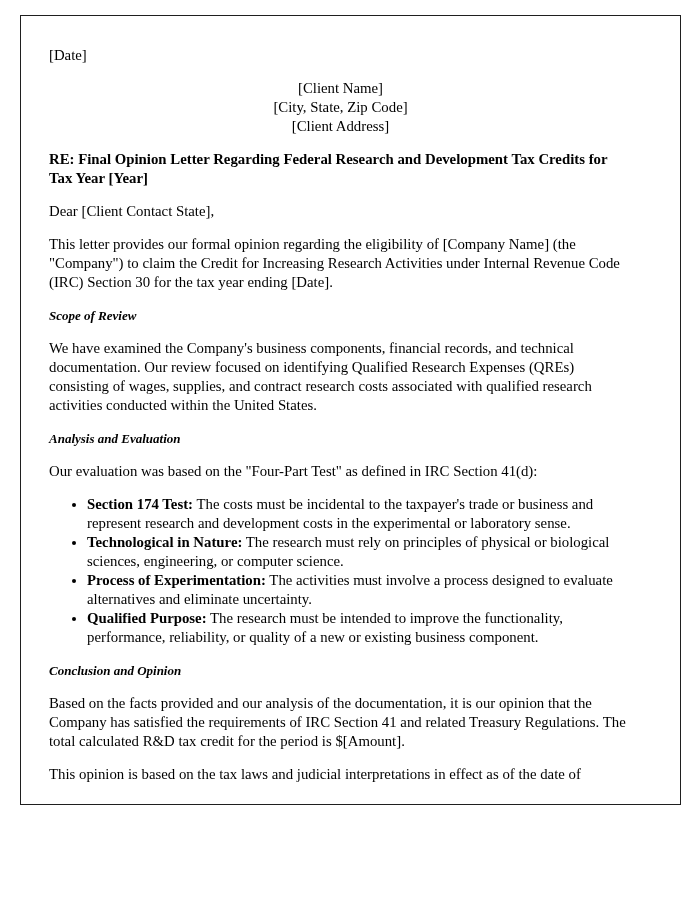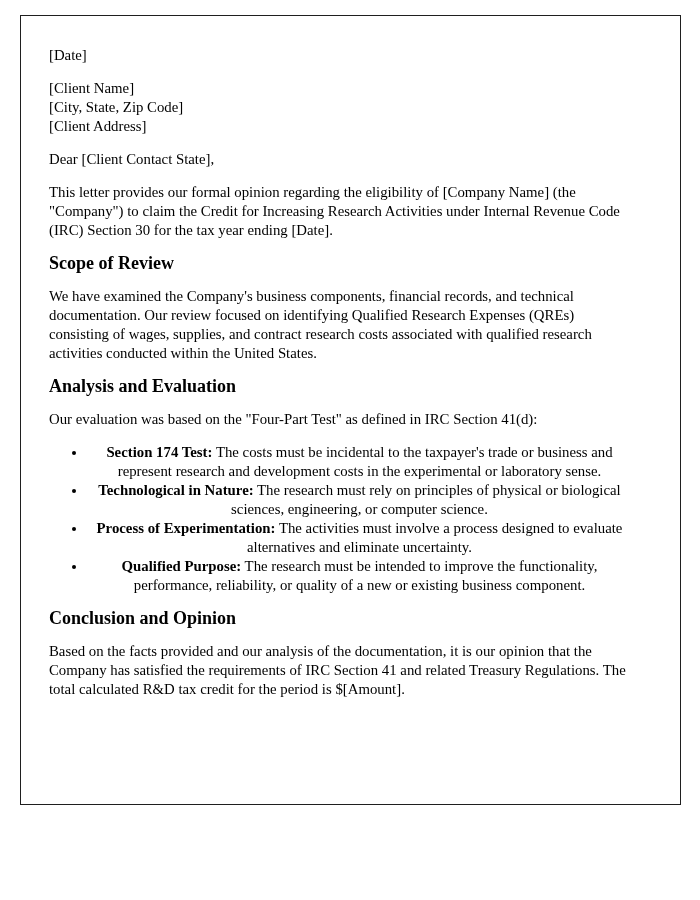--- a/index.html
+++ b/index.html
@@ -32,35 +32,36 @@
     line-height: 19px;
   }
   .letter-box p {
     margin: 0 0 14px 0;
   }
   .letter-box .address-block {
     margin: 0 0 14px 0;
   }
   .letter-box .address-block div {
     margin: 0;
+    text-align: center;
   }
   .heading {
     font-weight: bold;
     margin: 0 0 14px 0;
-    font-size: 18px;
+    font-size: 13px;
     line-height: 19px;
+    font-style: italic;
   }
   .subject {
     font-weight: bold;
   }
   ul.test-list {
     margin: 0 0 14px 0;
     padding: 0 0 0 38px;
     list-style: disc outside;
-    text-align: center;
   }
   ul.test-list li {
     margin: 0;
     padding: 0;
   }
   .partial {
     margin-bottom: 0;
   }
 </style>
 </head>
@@ -70,20 +71,21 @@
   <div class="letter-box">
 
     <p>[Date]</p>
 
     <div class="address-block">
       <div>[Client Name]</div>
       <div>[City, State, Zip Code]</div>
       <div>[Client Address]</div>
     </div>
 
+    <p class="subject">RE: Final Opinion Letter Regarding Federal Research and Development Tax Credits for Tax Year [Year]</p>
 
     <p>Dear [Client Contact State],</p>
 
     <p>This letter provides our formal opinion regarding the eligibility of [Company Name] (the "Company") to claim the Credit for Increasing Research Activities under Internal Revenue Code (IRC) Section 30 for the tax year ending [Date].</p>
 
     <p class="heading">Scope of Review</p>
 
     <p>We have examined the Company's business components, financial records, and technical documentation. Our review focused on identifying Qualified Research Expenses (QREs) consisting of wages, supplies, and contract research costs associated with qualified research activities conducted within the United States.</p>
 
     <p class="heading">Analysis and Evaluation</p>
@@ -106,15 +108,16 @@
       <li>
         <strong>Qualified Purpose:</strong>
         <span>The research must be intended to improve the functionality, performance, reliability, or quality of a new or existing business component.</span>
       </li>
     </ul>
 
     <p class="heading">Conclusion and Opinion</p>
 
     <p>Based on the facts provided and our analysis of the documentation, it is our opinion that the Company has satisfied the requirements of IRC Section 41 and related Treasury Regulations. The total calculated R&amp;D tax credit for the period is $[Amount].</p>
 
+    <p class="partial">This opinion is based on the tax laws and judicial interpretations in effect as of the date of</p>
 
   </div>
 </div>
 
 </body></html>

